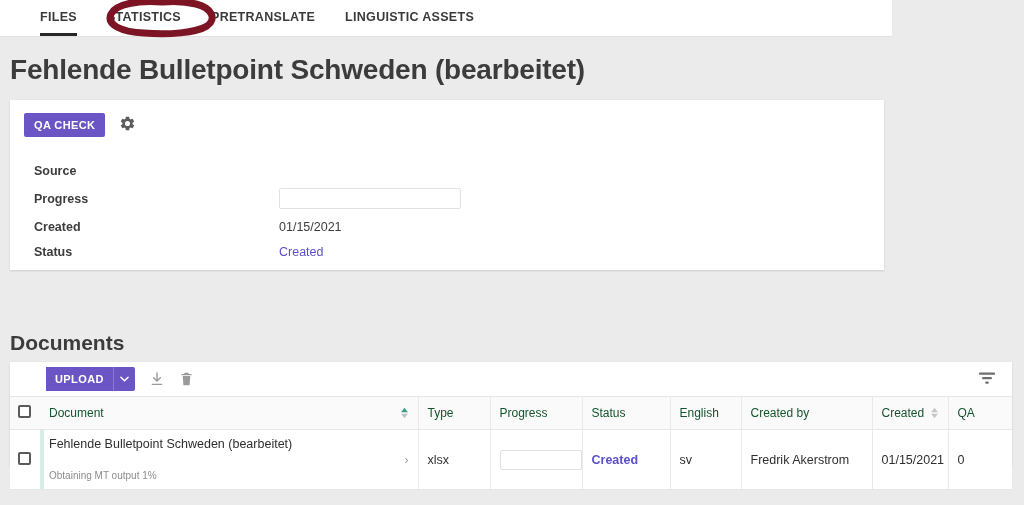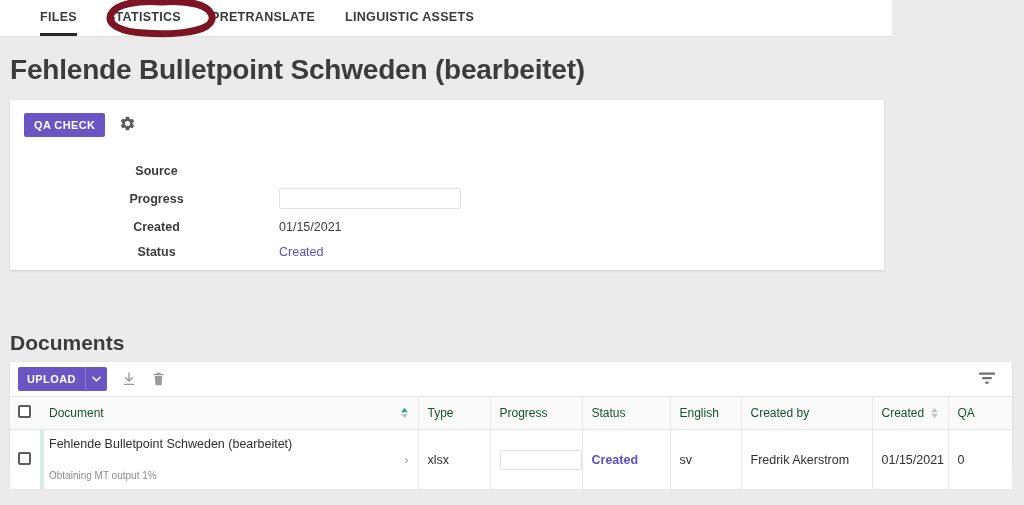--- a/index.html
+++ b/index.html
@@ -48,21 +48,21 @@
   .qa-row { position: absolute; left: 14px; top: 13px; display: flex; align-items: center; }
   .qa-btn {
     background: #6b55c4; color: #ffffff;
     font-size: 11px; font-weight: bold; letter-spacing: .4px;
     padding: 6px 10px; border: none; border-radius: 2px; cursor: pointer;
     text-transform: uppercase;
   }
   .gear { margin-left: 14px; cursor: pointer; display: block; }
 
   .info { position: absolute; left: 24px; top: 58px; width: 950px; }
-  .irow { display: flex; align-items: center; height: 25px; margin-bottom: 0; text-align: center; }
+  .irow { display: flex; align-items: center; height: 25px; margin-bottom: 0; }
   .ilabel { width: 245px; font-size: 12.5px; font-weight: bold; color: #3c3c3c; }
   .ivalue { font-size: 12.5px; color: #3c3c3c; display: flex; align-items: center; }
   .chip {
     border: 1px solid #d9d9d9; border-radius: 2px;
     padding: 3px 8px; font-size: 12px; font-weight: bold; color: #2e2e2e;
     background: #fff; cursor: pointer;
   }
   .chevr { margin: 0 7px; color: #9a9a9a; font-size: 11px; }
   .progbar {
     width: 182px; height: 21px; border: 1px solid #e2e2e2; border-radius: 2px;
@@ -79,21 +79,21 @@
     position: absolute; left: 10px; top: 362px; width: 1002px; height: 104px;
     background: #ffffff; box-shadow: 0 1px 2px rgba(0,0,0,.13);
   }
   .dtoolbar {
     position: relative; height: 34px; display: flex; align-items: center;
     padding-left: 8px; background: #fff;
   }
   .upload-group { display: flex; align-items: stretch; border-radius: 2px; overflow: hidden; cursor: pointer; }
   .upload-main {
     background: #6b55c4; color: #fff; font-size: 11px; font-weight: bold;
-    letter-spacing: .4px; padding: 6px 9px; text-transform: uppercase;
+    letter-spacing: .4px; padding: 6px 9px; text-transform: uppercase; margin-left: 28px;
   }
   .upload-caret {
     background: #6b55c4; border-left: 1px solid #8a78d2;
     display: flex; align-items: center; justify-content: center; width: 22px;
   }
   .tb-icon { margin-left: 14px; cursor: pointer; display: flex; align-items: center; }
   .filter-icon { position: absolute; right: 16px; top: 9px; cursor: pointer; }
 
   
   table.docs { width: 1002px; border-collapse: collapse; table-layout: fixed; }

